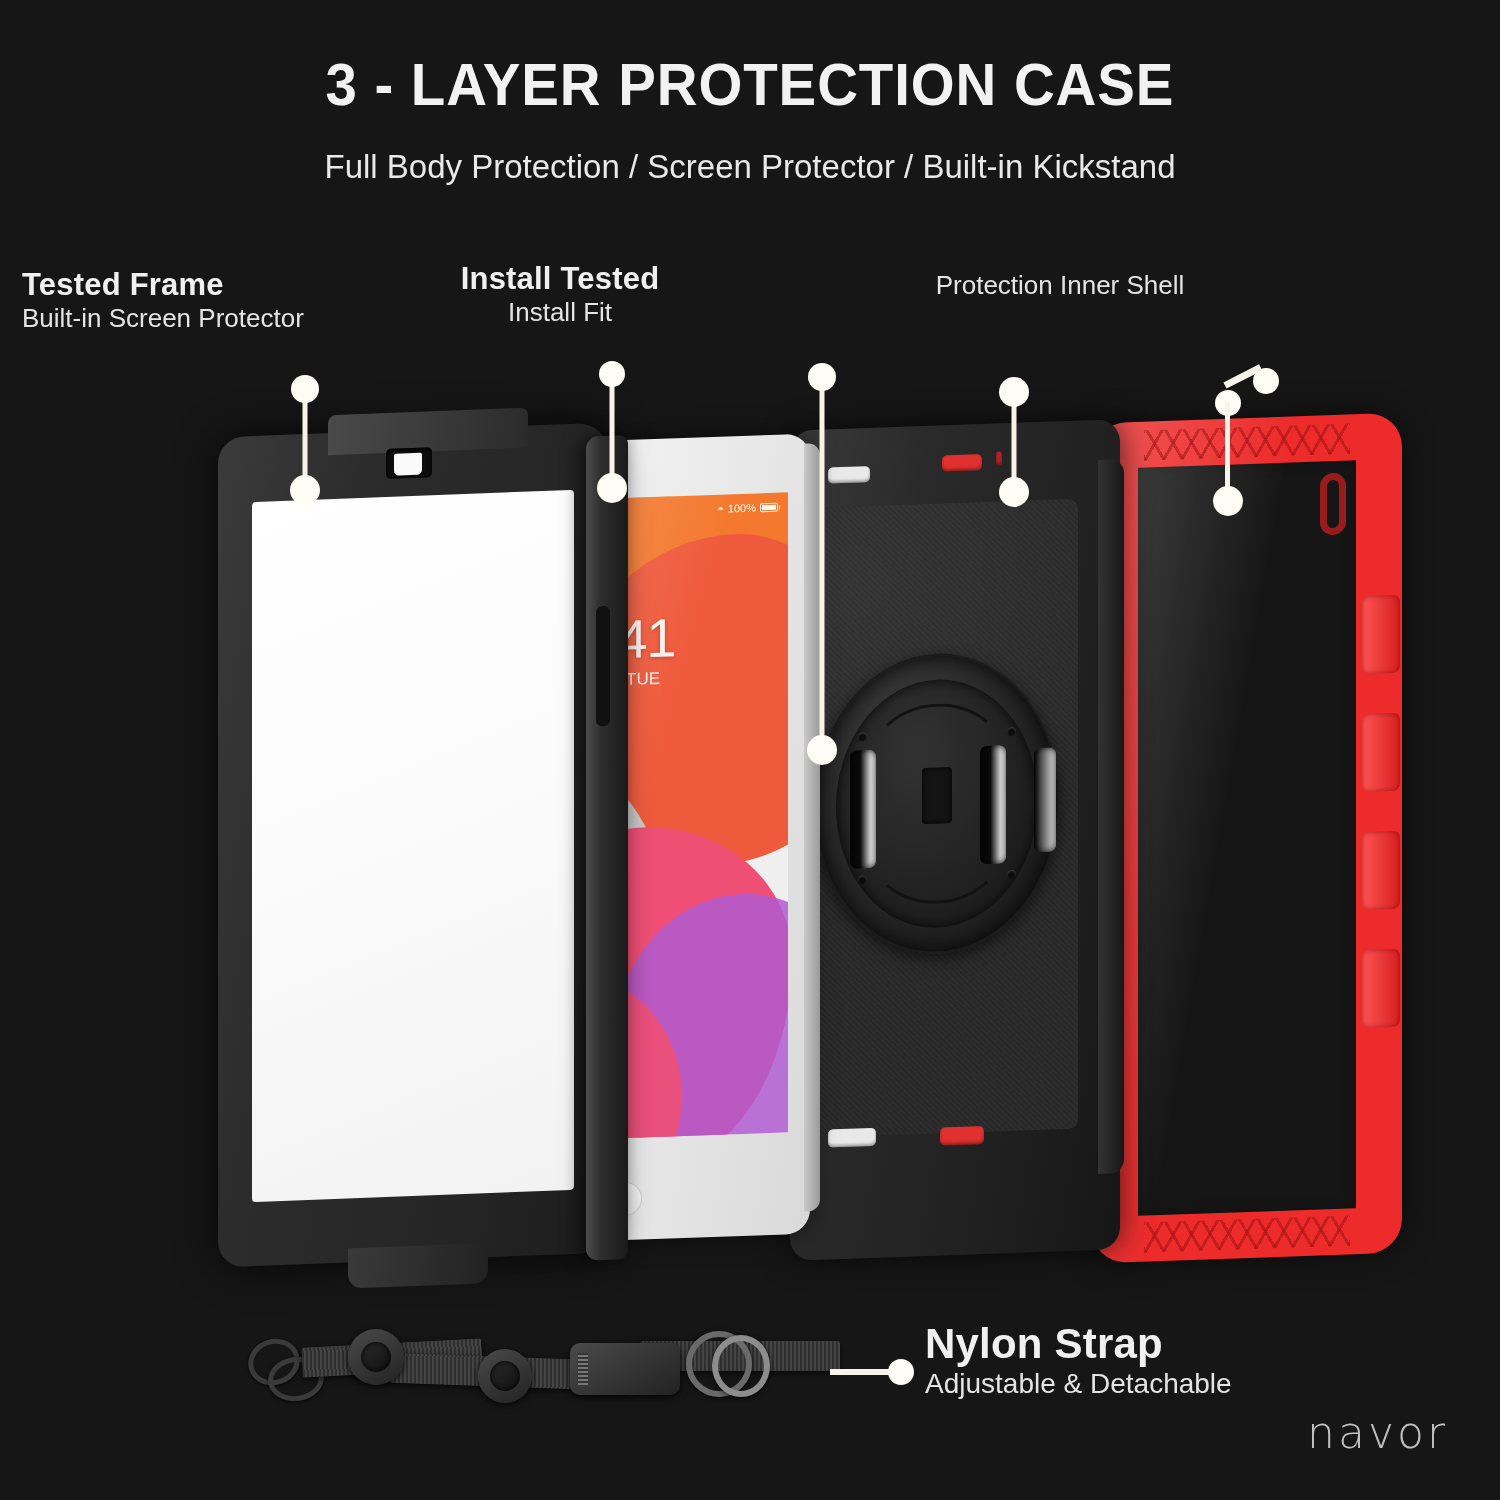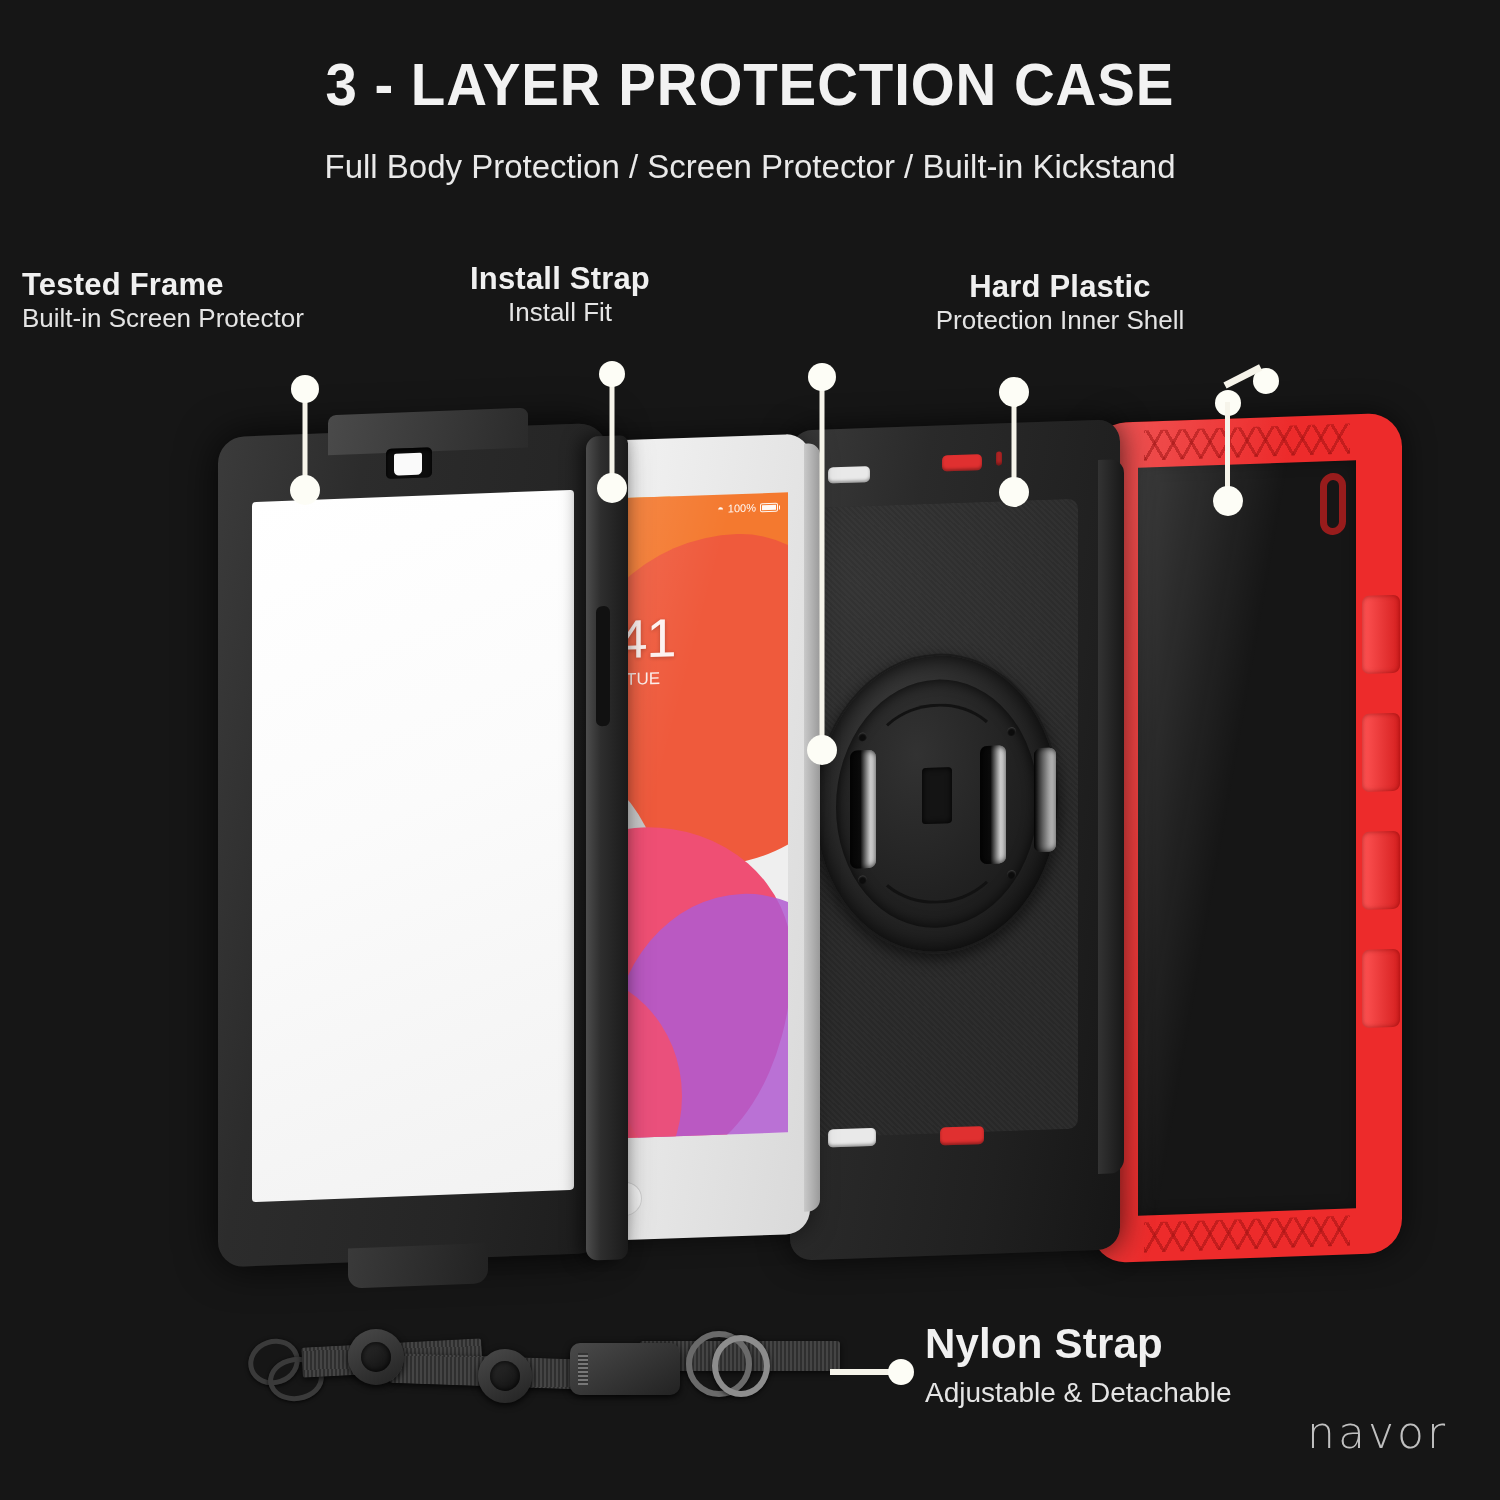--- a/index.html
+++ b/index.html
@@ -407,37 +407,36 @@
     <div class="ttl">Tested Frame</div>
     <div class="sub">Built-in Screen Protector</div>
   </div>
   <div class="leader" style="left:305px; top:384px; height:110px;">
     <div class="stem"></div>
     <div class="dot top" style="width:28px;height:28px;"></div>
     <div class="dot bot" style="width:30px;height:30px;"></div>
   </div>
 
   <div class="callout ctr" style="left:440px; top:262px; width:240px;">
-    <div class="ttl">Install Strap</div>
+    <div class="ttl">Install Tested</div>
     <div class="sub">Install Fit</div>
   </div>
   <div class="leader" style="left:612px; top:370px; height:122px;">
     <div class="stem"></div>
     <div class="dot top" style="width:26px;height:26px;"></div>
     <div class="dot bot" style="width:30px;height:30px;"></div>
   </div>
 
   <div class="leader" style="left:822px; top:372px; height:382px;">
     <div class="stem"></div>
     <div class="dot top" style="width:28px;height:28px;"></div>
     <div class="dot bot" style="width:30px;height:30px;"></div>
   </div>
 
   <div class="callout ctr" style="left:910px; top:270px; width:300px;">
-    <div class="ttl">Hard Plastic</div>
     <div class="sub">Protection Inner Shell</div>
   </div>
   <div class="leader" style="left:1014px; top:386px; height:110px;">
     <div class="stem"></div>
     <div class="dot top" style="width:30px;height:30px;"></div>
     <div class="dot bot" style="width:30px;height:30px;"></div>
   </div>
 
 
   <div style="position:absolute; left:1205px; top:368px; width:90px; height:140px;">
@@ -460,18 +459,18 @@
     <div class="dring" id="dr1"></div>
     <div class="dring" id="dr2"></div>
   </div>
 
   <div style="position:absolute; left:830px; top:1358px; width:120px; height:30px;">
     <div style="position:absolute;left:0;top:11px;width:70px;height:6px;background:#f6f4ea;"></div>
     <div class="dot" style="left:58px;top:1px;width:26px;height:26px;transform:none;"></div>
   </div>
   <div class="callout" style="left:925px; top:1320px;">
     <div class="ttl" style="font-size:42px;">Nylon Strap</div>
-    <div class="sub" style="font-size:28px;margin-top:9px;">Adjustable &amp; Detachable</div>
+    <div class="sub" style="font-size:28px;">Adjustable &amp; Detachable</div>
   </div>
 
   <div id="logo">navor</div>
 
 </div>
 
 </body></html>

